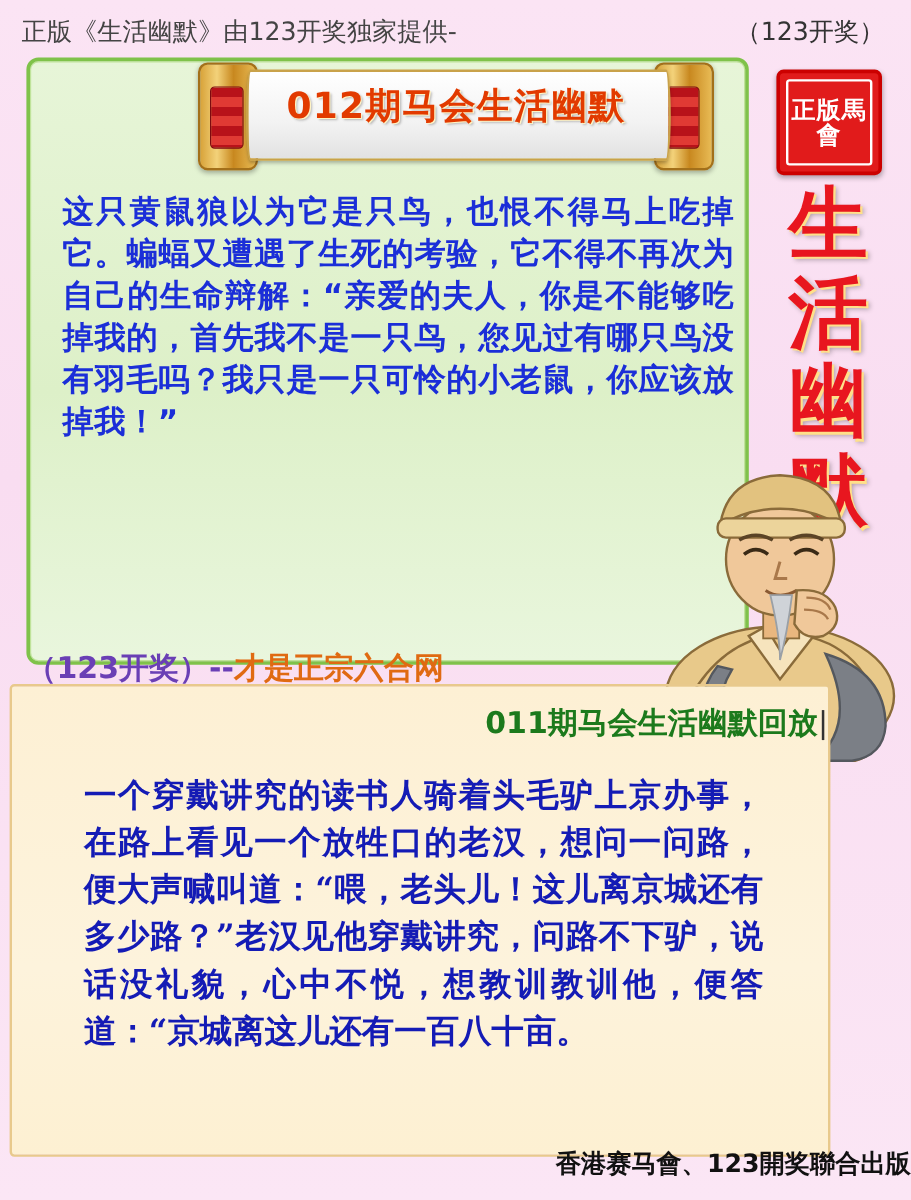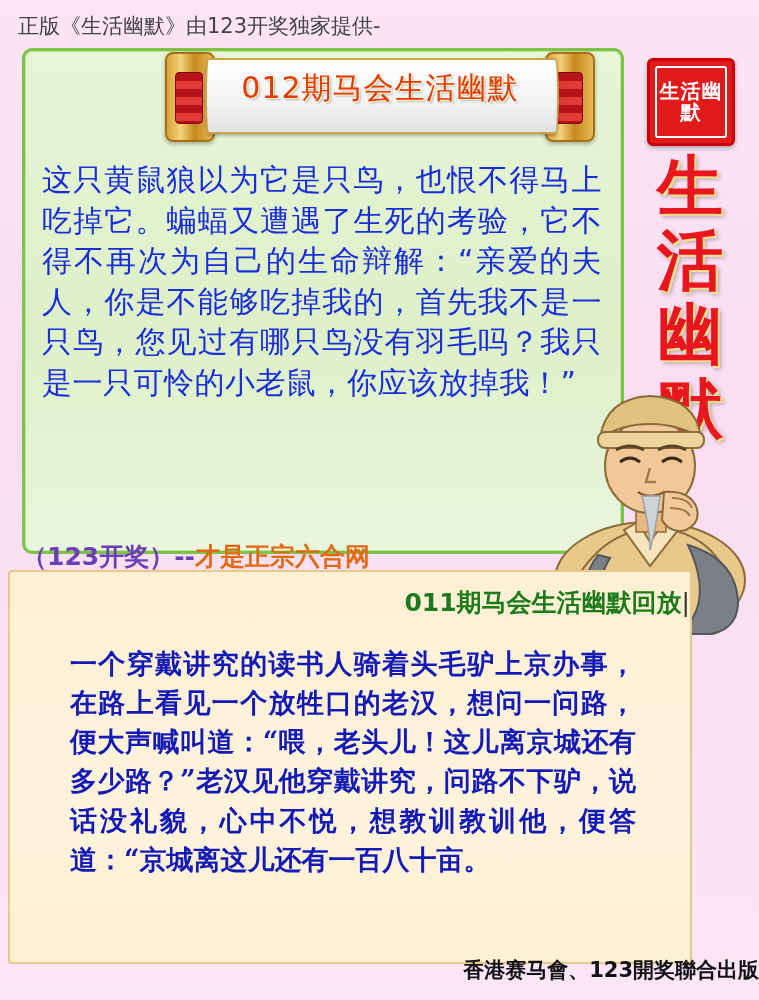--- a/index.html
+++ b/index.html
@@ -41,43 +41,43 @@
   }
   .scroll-body{
     position:absolute;left:40px;top:6px;width:350px;height:72px;
     background:linear-gradient(180deg,#ffffff 0%,#f2f2f2 60%,#e2e2e2 100%);
     border:2px solid #c9a24a;
     border-radius:4px/40px;
     box-shadow:0 2px 3px rgba(0,0,0,.25);
   }
   .scroll-title{
     position:absolute;left:0;right:0;top:16px;text-align:center;
-    font-size:30px;font-weight:normal;color:#e23a00;
+    font-size:30px;font-weight:bold;color:#e23a00;
     letter-spacing:1px;
     text-shadow:1px 1px 0 #fff3c4,2px 2px 2px rgba(0,0,0,.25);
     white-space:nowrap;
   }
   .roll{
     position:absolute;top:0;width:46px;height:86px;
     background:linear-gradient(90deg,#d8a33a 0%,#f3d27a 30%,#c8881f 60%,#e8bb55 100%);
     border:2px solid #a3701a;border-radius:8px;
     box-shadow:0 2px 4px rgba(0,0,0,.3);
   }
   .roll.left{left:0;}
   .roll.right{right:0;}
   .roll .knot{
     position:absolute;left:8px;top:18px;width:26px;height:50px;
     background:repeating-linear-gradient(180deg,#b8121a 0 8px,#e03a34 8px 16px);
     border:1px solid #7d0a10;border-radius:4px;
   }
   
   .story{
-    position:absolute;left:42px;top:160px;width:560px;
-    font-size:30px;line-height:1.35;color:#1b2ed8;
-    font-weight:normal;letter-spacing:0.5px;
+    position:absolute;left:52px;top:160px;width:560px;
+    font-size:26px;line-height:1.35;color:#1b2ed8;
+    font-weight:bold;letter-spacing:0.5px;
     text-align:justify;
   }
   .story p{margin:0;}
   
   .caption{
     position:absolute;left:22px;top:540px;width:560px;
     font-size:25px;color:#6a3fb5;font-weight:bold;
     white-space:nowrap;
   }
   .caption .paren{color:#6a3fb5;}
@@ -130,20 +130,21 @@
     font-size:21px;font-weight:bold;color:#111;white-space:nowrap;
   }
 </style>
 </head>
 <body>
 
 <div class="page">
 
   <div class="top-bar">
     <div class="top-left">正版《生活幽默》由123开奖独家提供-</div>
+    <div class="top-right">（123开奖）</div>
   </div>
 
   <div class="green-panel"></div>
 
   <div class="scroll-banner">
     <div class="roll left">
         <div class="knot"></div>
       </div>
     <div class="roll right">
         <div class="knot"></div>
@@ -154,21 +155,21 @@
 
   <div class="story">
     <p>这只黄鼠狼以为它是只鸟，也恨不得马上吃掉它。蝙蝠又遭遇了生死的考验，它不得不再次为自己的生命辩解：“亲爱的夫人，你是不能够吃掉我的，首先我不是一只鸟，您见过有哪只鸟没有羽毛吗？我只是一只可怜的小老鼠，你应该放掉我！”</p>
   </div>
 
   <div class="caption">
     <span class="paren">（123开奖）--</span><span class="orange">才是正宗六合网</span>
   </div>
 
   <div class="seal">
-    <div class="seal-inner">生活幽默</div>
+    <div class="seal-inner">正版馬會</div>
   </div>
 
   <div class="vertical-title">
     <span>生</span>
     <span>活</span>
     <span>幽</span>
     <span>默</span>
   </div>
 
   <svg class="man" viewBox="0 0 215 255">

